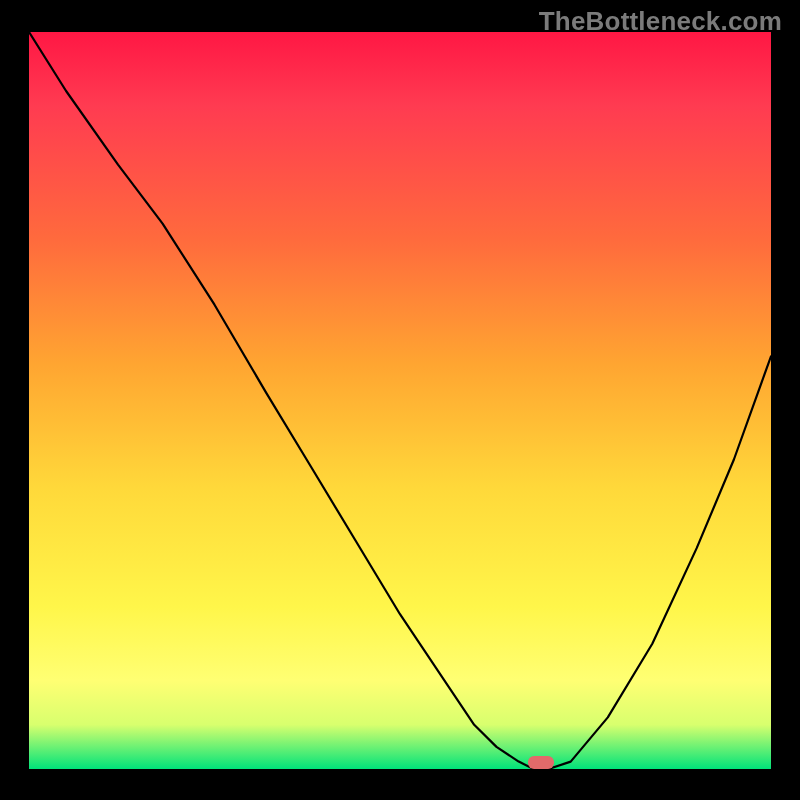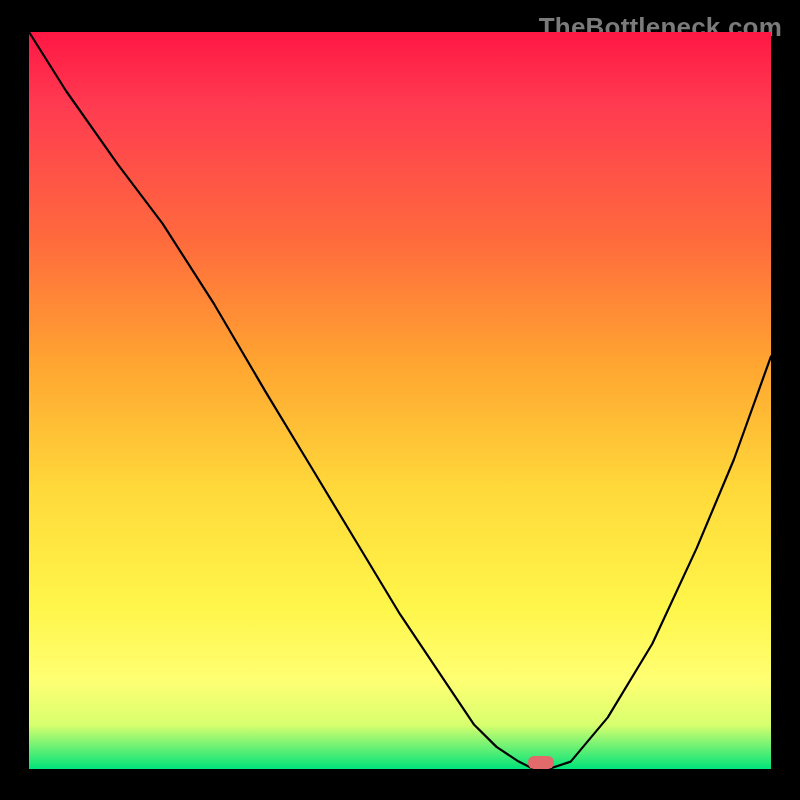--- a/index.html
+++ b/index.html
@@ -5,21 +5,21 @@
   * { margin: 0; padding: 0; box-sizing: border-box; }
   html, body { width: 800px; height: 800px; overflow: hidden; background: #000; }
   .frame {
     position: relative;
     width: 800px;
     height: 800px;
     background: #000;
   }
   .watermark {
     position: absolute;
-    top: 12px;
+    top: 6px;
     right: 18px;
     font-family: Arial, Helvetica, sans-serif;
     font-size: 26px;
     font-weight: 600;
     color: #7b7b7b;
     letter-spacing: 0.2px;
   }
   .plot {
     position: absolute;
     left: 29px;

